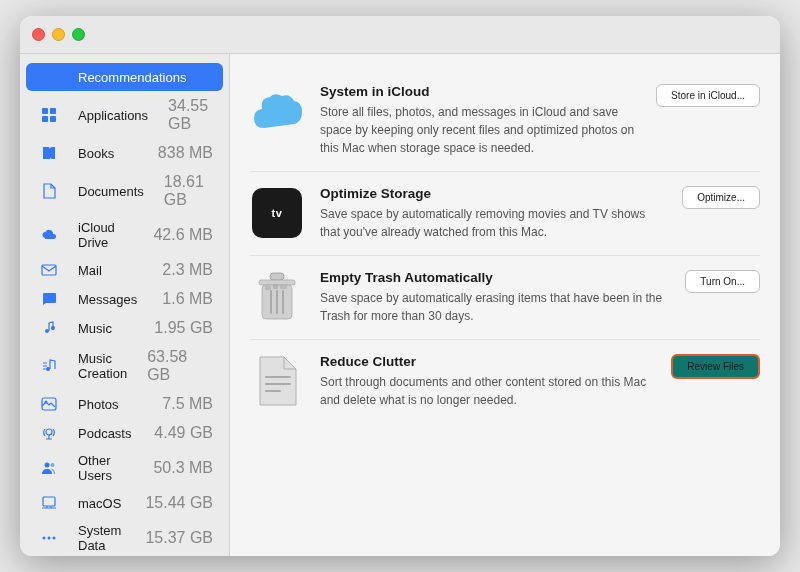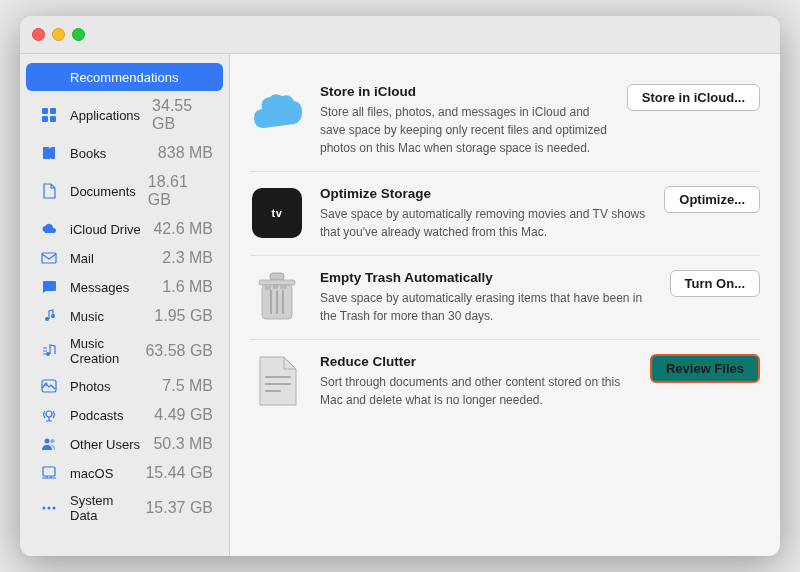--- a/index.html
+++ b/index.html
@@ -68,21 +68,21 @@
       padding: 8px 0;
       flex-shrink: 0;
     }
     .sidebar-item {
       display: flex;
       align-items: center;
       padding: 5px 10px 5px 14px;
       cursor: pointer;
       border-radius: 6px;
       margin: 1px 6px;
-      gap: 12px;
+      gap: 20px;
     }
     .sidebar-item.active {
       background: #3478f6;
       color: white;
     }
     .sidebar-item.active .si-label,
     .sidebar-item.active .si-size,
     .sidebar-item.active .si-icon { color: white; }
     .si-icon {
       width: 18px;
@@ -140,28 +140,27 @@
       color: #555;
       line-height: 1.5;
     }
     .rec-action {
       display: flex;
       align-items: center;
       flex-shrink: 0;
     }
     .action-btn {
       padding: 5px 14px;
-      font-size: 13px;
+      font-size: 10px;
       color: #1a1a1a;
       background: #ffffff;
       border: 1px solid #c0c0c0;
       border-radius: 6px;
       cursor: pointer;
       white-space: nowrap;
-      font-weight: bold;
     }
     .action-btn.highlighted {
       border: 2px solid #e05a2a;
       color: #1a1a1a;
       background: #0f766e;
     }
     
     .appletv-icon {
       width: 50px;
       height: 50px;
@@ -339,21 +338,21 @@
       </div>
     <div class="main">
 
     <div class="rec-card">
           <div class="rec-icon">
             <svg width="54" height="38" viewBox="0 0 54 38" xmlns="http://www.w3.org/2000/svg">
         <path d="M14 36 Q4 36 4 26 Q4 18 12 17 Q10 6 20 5 Q24 0 32 4 Q40 1 44 9 Q52 10 52 20 Q52 30 44 32 Z" fill="#5bb8f0"></path>
       </svg>
           </div>
           <div class="rec-body">
-            <div class="rec-title">Store in iCloud</div>
+            <div class="rec-title">System in iCloud</div>
             <div class="rec-desc">Store all files, photos, and messages in iCloud and save space by keeping only recent files and optimized photos on this Mac when storage space is needed.</div>
           </div>
           <div class="rec-action">
             <button class="action-btn">Store in iCloud...</button>
           </div>
         </div>
         <div class="rec-card">
           <div class="rec-icon">
             <div class="appletv-icon">
               <span class="appletv-text">tv</span>

